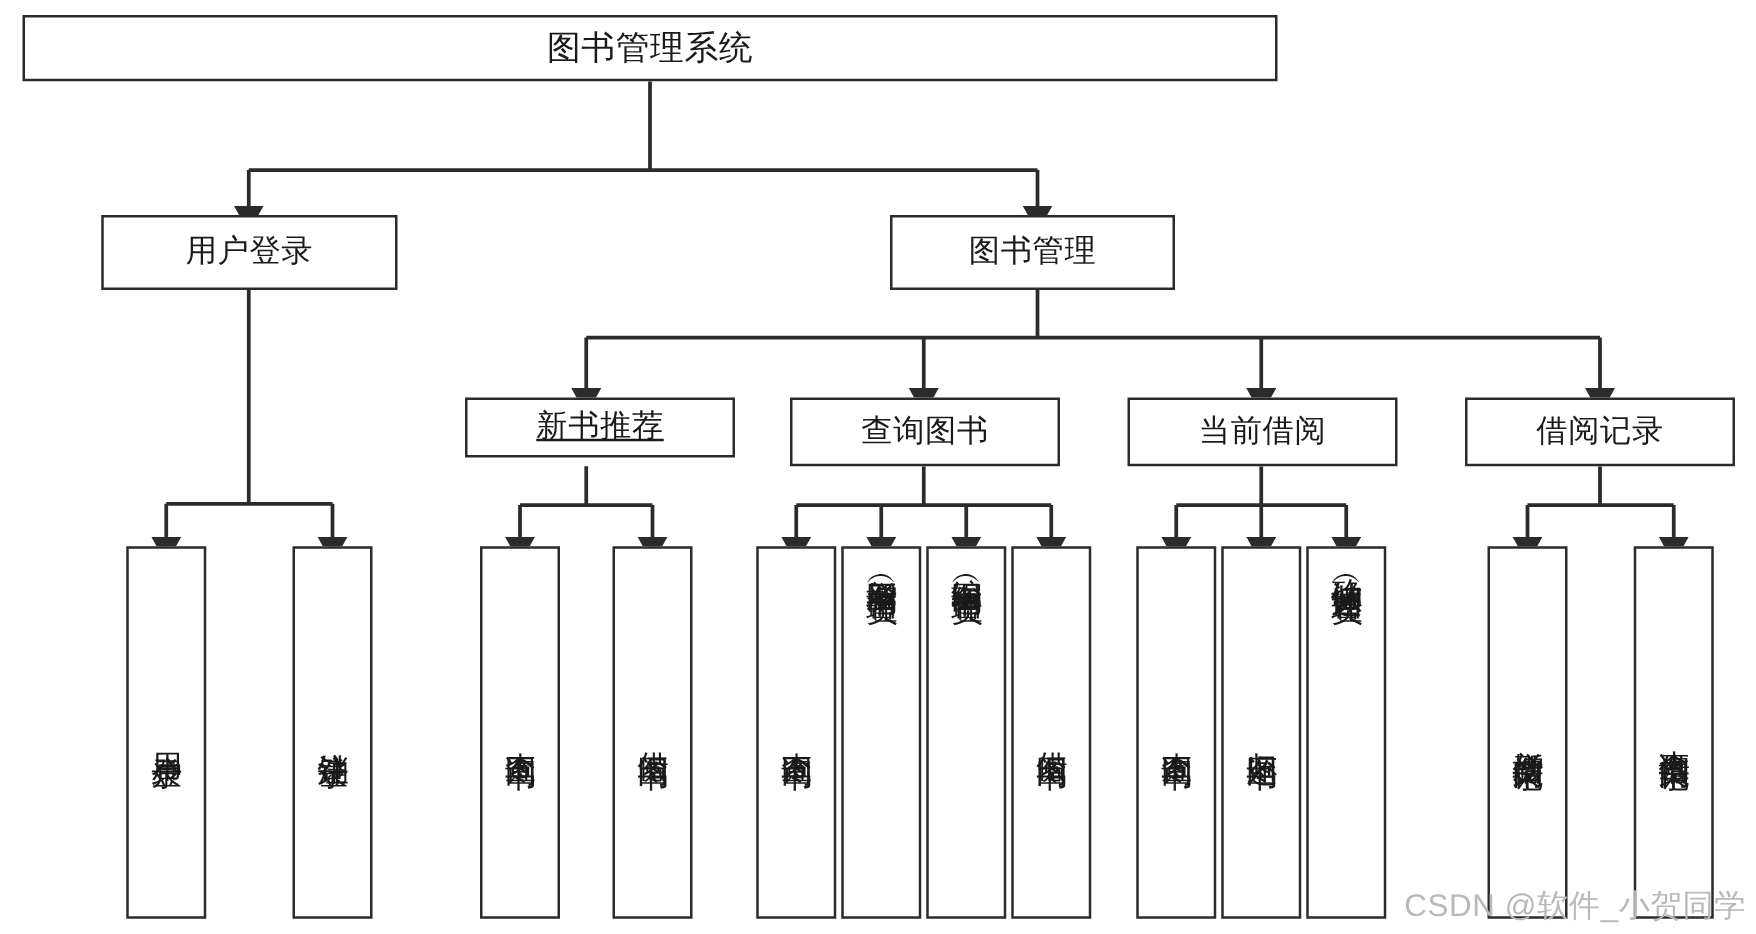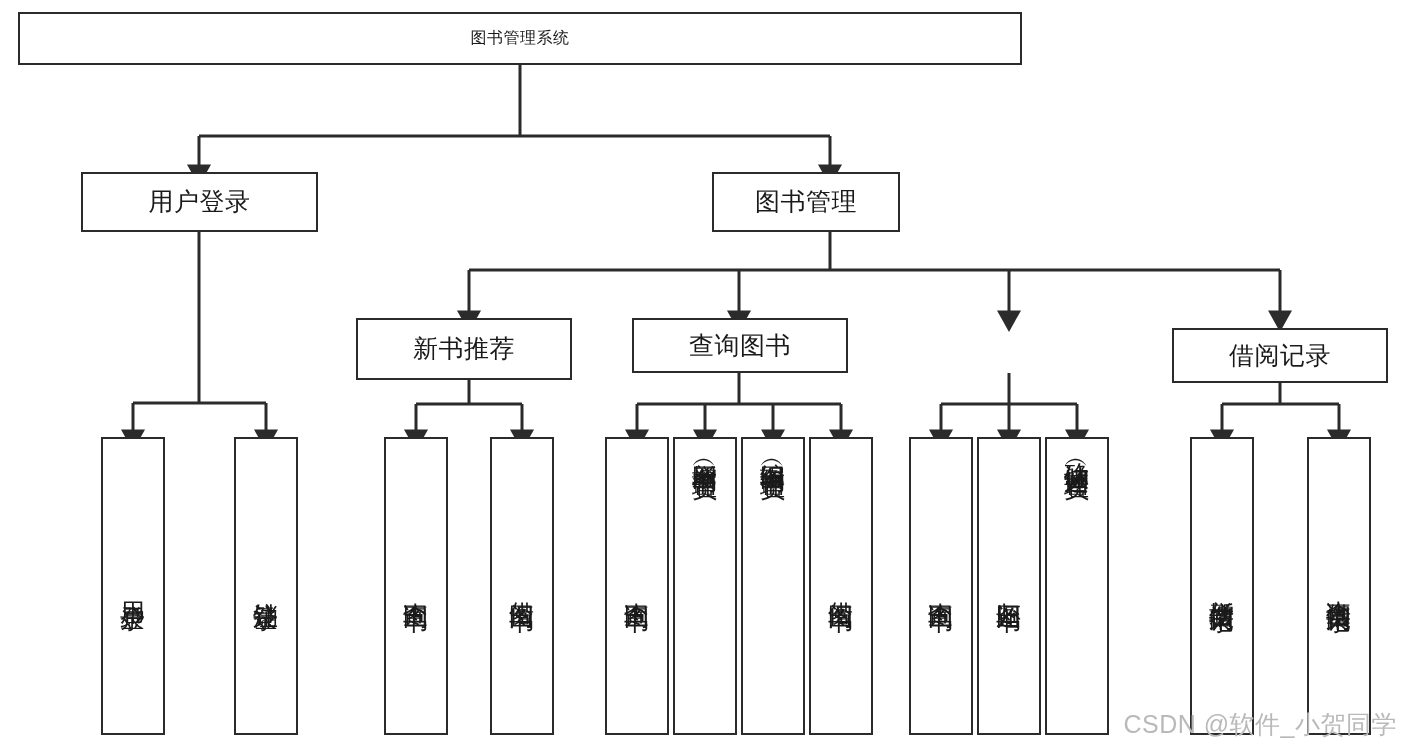--- a/index.html
+++ b/index.html
@@ -40,21 +40,21 @@
     text-align: center;
     line-height: 1.18;
     white-space: nowrap;
   }
   
   .node.horiz .label {
     font-size: 25px;
     letter-spacing: 0.5px;
   }
   .node.root .label {
-    font-size: 16px;
+    font-size: 27px;
   }
   
   .node.vert {
     align-items: center;
     justify-content: center;
   }
   .node.vert .label {
     writing-mode: vertical-rl;
     text-orientation: upright;
     font-size: 25px;
@@ -138,34 +138,37 @@
   </svg>
 
   <div class="node horiz root" style="left:18px; top:12px; width:1004px; height:53px;">
     <span class="label">图书管理系统</span>
   </div>
 
   <div class="node horiz" style="left:81px; top:172px; width:237px; height:60px;">
     <span class="label">用户登录</span>
   </div>
 
-  <div class="node horiz" style="left:712px; top:172px; width:188px; height:60px;">
+  <div class="node horiz" style="left:712px; top:172px; width:228px; height:60px;">
     <span class="label">图书管理</span>
   </div>
 
-  <div class="node horiz" style="left:356px; top:318px; width:216px; height:62px;">
+  <div class="node horiz" style="left:372px; top:318px; width:216px; height:48px;text-decoration:underline;">
     <span class="label">新书推荐</span>
   </div>
 
   <div class="node horiz" style="left:632px; top:318px; width:216px; height:55px;">
     <span class="label">查询图书</span>
   </div>
 
-
-  <div class="node horiz" style="left:1172px; top:328px; width:216px; height:55px;">
+  <div class="node horiz" style="left:902px; top:318px; width:216px; height:55px;">
+    <span class="label">当前借阅</span>
+  </div>
+
+  <div class="node horiz" style="left:1172px; top:318px; width:216px; height:55px;">
     <span class="label">借阅记录</span>
   </div>
 
   <div class="node vert" style="left:101px; top:437px; width:64px; height:298px;">
     <span class="label">用户登录</span>
   </div>
 
   <div class="node vert" style="left:234px; top:437px; width:64px; height:298px;">
     <span class="label">注销登录</span>
   </div>

